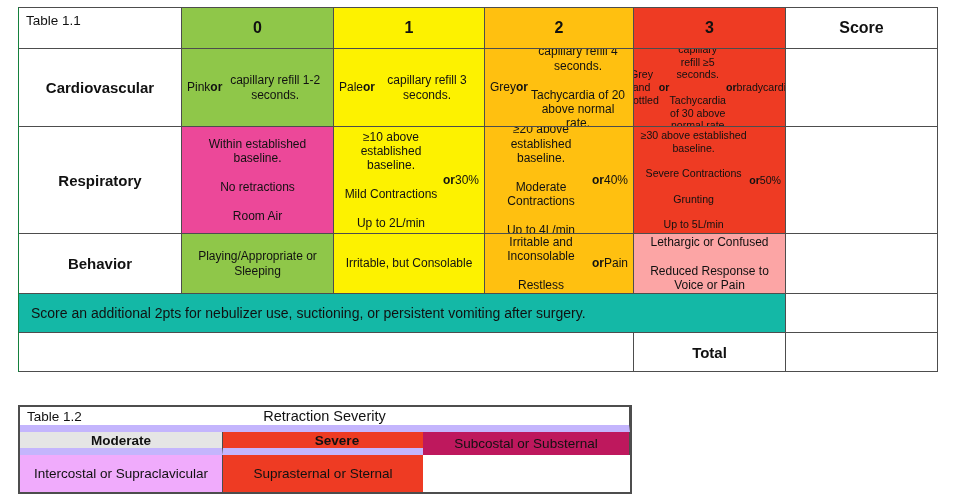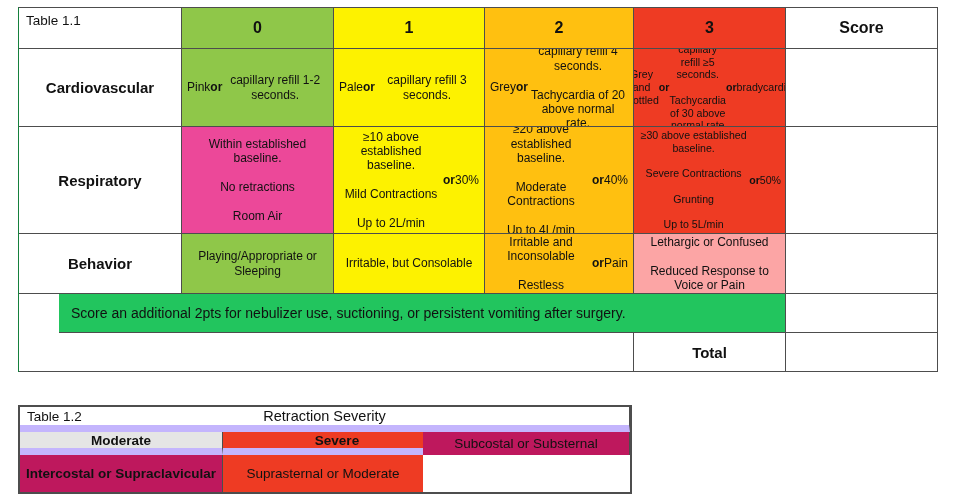--- a/index.html
+++ b/index.html
@@ -89,33 +89,33 @@
   <div class="c cell-sm" style="background-color: rgb(238, 59, 35);">≥30 above established baseline.<br><br>Severe Contractions<br><br>Grunting<br><br>Up to 5L/min <b>or</b> 50%</div>
   <div class="c"></div>
 
   <div class="c row-label">Behavior</div>
   <div class="c cell-txt" style="background-color: rgb(143, 199, 73);">Playing/Appropriate or Sleeping</div>
   <div class="c cell-txt" style="background-color: rgb(253, 242, 0);">Irritable, but Consolable</div>
   <div class="c cell-txt" style="background-color: rgb(255, 192, 16);">Irritable and Inconsolable<br><br>Restless <b>or</b> Pain</div>
   <div class="c cell-txt" style="background-color: #fca5a5;">Lethargic or Confused<br><br>Reduced Response to Voice or Pain</div>
   <div class="c"></div>
 
-  <div class="c band" style="background-color: #22c55e; margin-left: 40px;">Score an additional 2pts for nebulizer use, suctioning, or persistent vomiting after surgery.</div>
+  <div class="c band" style="background-color: #14b8a6;">Score an additional 2pts for nebulizer use, suctioning, or persistent vomiting after surgery.</div>
   <div class="c"></div>
 
   <div class="c total-spacer"></div>
   <div class="c total-cell">Total</div>
   <div class="c"></div>
 </div>
 
 <div class="t2">
   <div class="c t2-head">
     <span class="t2-title">Table 1.2</span>
     <span>Retraction Severity</span>
   </div>
 
   <div class="c sev-h" style="background-color: #e5e5e5;">Moderate</div>
   <div class="c sev-h last-col" style="background-color: rgb(238, 59, 35); padding-left: 28px;">Severe</div>
 
   <div class="c sev-v last-row" style="background-color: #be185d;">Subcostal or Substernal</div>
-  <div class="c sev-v last-row" style="background-color: #be185d; font-weight: bold;">Intercostal or Supraclavicular</div>
-  <div class="c sev-v last-row last-col" style="background-color: rgb(238, 59, 35);">Suprasternal or Moderate</div>
+  <div class="c sev-v last-row" style="background-color: #f0abfc;">Intercostal or Supraclavicular</div>
+  <div class="c sev-v last-row last-col" style="background-color: rgb(238, 59, 35);">Suprasternal or Sternal</div>
 </div>
 
 </body></html>

